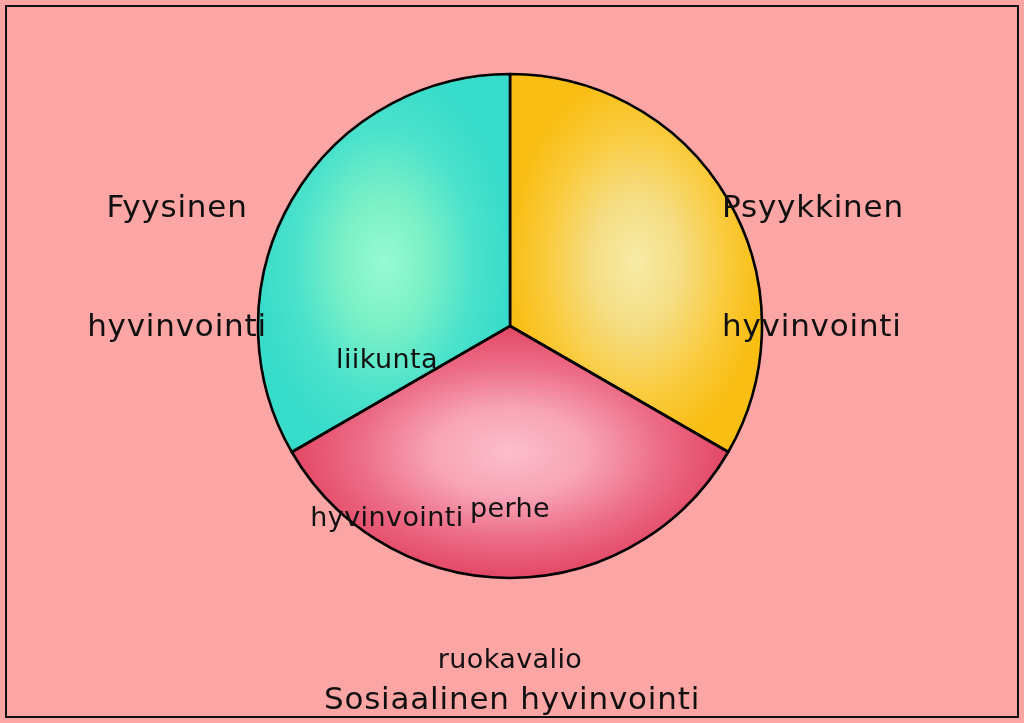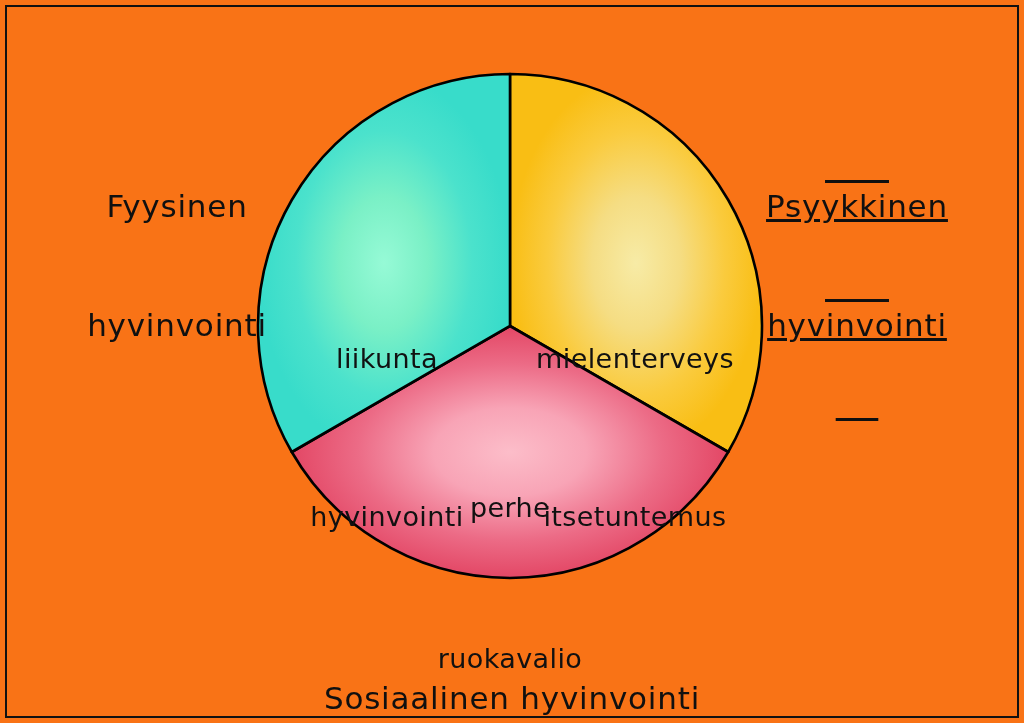--- a/index.html
+++ b/index.html
@@ -11,21 +11,21 @@
     width: 1024px;
     height: 723px;
     font-family: "DejaVu Sans", sans-serif;
     overflow: hidden;
   }
 
   #page {
     position: relative;
     width: 1024px;
     height: 723px;
-    background: #f97316;
+    background: #fca5a5;
     box-sizing: border-box;
   }
 
   
   #frame {
     position: absolute;
     left: 5px;
     top: 5px;
     width: 1014px;
     height: 713px;
@@ -71,22 +71,21 @@
     left: 42px;
     top: 108px;
     width: 270px;
     text-align: center;
   }
 
   #label-psychological {
     left: 722px;
     top: 108px;
     width: 270px;
-    text-align: center;
-    text-decoration: underline;
+    text-align: left;
   }
 
   #label-social {
     left: 312px;
     top: 600px;
     width: 400px;
     text-align: center;
   }
 
   .inner-label {
@@ -172,24 +171,20 @@
 
     <div class="hand outer-label" id="label-social">
       <span class="line">Sosiaalinen hyvinvointi</span>
     </div>
 
     <div class="hand inner-label" id="inner-physical">
       <span class="line">liikunta</span>
       <span class="line">hyvinvointi</span>
     </div>
 
-    <div class="hand inner-label" id="inner-psychological">
-      <span class="line">mielenterveys</span>
-      <span class="line">itsetuntemus</span>
-    </div>
 
     <div class="hand inner-label" id="inner-social">
       <span class="line">perhe</span>
       <span class="line">ruokavalio</span>
       
     </div>
 
   </div>
 </div>
 

